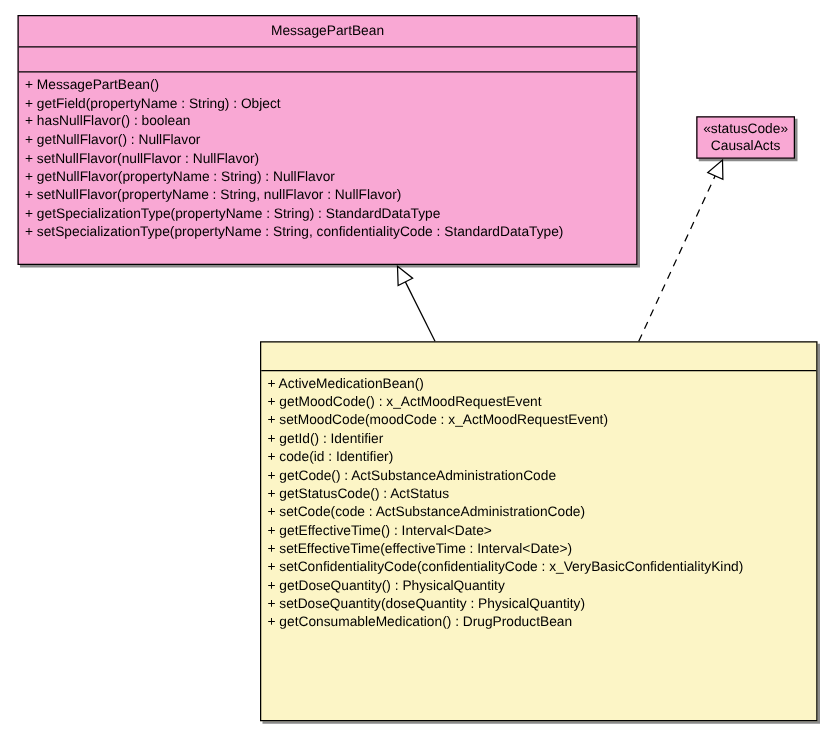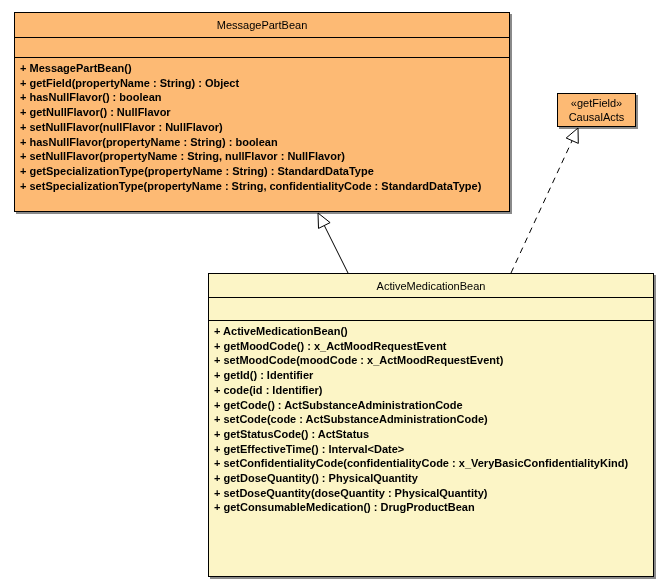--- a/index.html
+++ b/index.html
@@ -7,40 +7,39 @@
     width: 668px; height: 587px;
     position: relative;
     background: #ffffff;
     font-family: "Liberation Sans", sans-serif;
     color: #000;
     overflow: hidden;
   }
   .uml-class {
     position: absolute;
     border: 1px solid #000;
-    background: #fdba74;
+    background: #f9a8d4;
     box-shadow: 2px 2px 0 #8a8a8a;
     font-size: 11px;
     box-sizing: border-box;
   }
   .uml-title {
     display: flex; align-items: center; justify-content: center;
     border-bottom: 1px solid #000;
     white-space: nowrap;
   }
   .uml-attrs {
     border-bottom: 1px solid #000;
   }
   .uml-methods {
     padding: 3px 5px;
   }
   .uml-method {
     line-height: 14.7px;
     white-space: nowrap;
-    font-weight: bold;
   }
   
   #messagePartBean { left: 14px; top: 12px; width: 496px; height: 200px; }
   #messagePartBean .uml-title { height: 24px; }
   #messagePartBean .uml-attrs { height: 19px; }
   
   #causalActs {
     left: 557px; top: 93px; width: 79px; height: 34px;
     display: flex; flex-direction: column;
     align-items: center; justify-content: center;
@@ -67,60 +66,60 @@
       <div class="uml-method">+ MessagePartBean()</div>
 
       <div class="uml-method">+ getField(propertyName : String) : Object</div>
 
       <div class="uml-method">+ hasNullFlavor() : boolean</div>
 
       <div class="uml-method">+ getNullFlavor() : NullFlavor</div>
 
       <div class="uml-method">+ setNullFlavor(nullFlavor : NullFlavor)</div>
 
+      <div class="uml-method">+ getNullFlavor(propertyName : String) : NullFlavor</div>
 
-      <div class="uml-method">+ hasNullFlavor(propertyName : String) : boolean</div>
 
       <div class="uml-method">+ setNullFlavor(propertyName : String, nullFlavor : NullFlavor)</div>
 
       <div class="uml-method">+ getSpecializationType(propertyName : String) : StandardDataType</div>
 
       <div class="uml-method">+ setSpecializationType(propertyName : String, confidentialityCode : StandardDataType)</div>
     </div>
 </div>
 
 <div class="uml-class" id="causalActs">
-  <div>«getField»</div>
+  <div>«statusCode»</div>
   <div>CausalActs</div>
 </div>
 
 <div class="uml-class" id="activeMedicationBean">
-  <div class="uml-title">ActiveMedicationBean</div>
   <div class="uml-attrs"></div>
   <div class="uml-methods">
 
       <div class="uml-method">+ ActiveMedicationBean()</div>
 
       <div class="uml-method">+ getMoodCode() : x_ActMoodRequestEvent</div>
 
       <div class="uml-method">+ setMoodCode(moodCode : x_ActMoodRequestEvent)</div>
 
       <div class="uml-method">+ getId() : Identifier</div>
 
       <div class="uml-method">+ code(id : Identifier)</div>
 
       <div class="uml-method">+ getCode() : ActSubstanceAdministrationCode</div>
 
+      <div class="uml-method">+ getStatusCode() : ActStatus</div>
+
       <div class="uml-method">+ setCode(code : ActSubstanceAdministrationCode)</div>
-
-      <div class="uml-method">+ getStatusCode() : ActStatus</div>
 
 
       <div class="uml-method">+ getEffectiveTime() : Interval&lt;Date&gt;</div>
 
+      <div class="uml-method">+ setEffectiveTime(effectiveTime : Interval&lt;Date&gt;)</div>
 
 
       <div class="uml-method">+ setConfidentialityCode(confidentialityCode : x_VeryBasicConfidentialityKind)</div>
 
       <div class="uml-method">+ getDoseQuantity() : PhysicalQuantity</div>
 
       <div class="uml-method">+ setDoseQuantity(doseQuantity : PhysicalQuantity)</div>
 
       <div class="uml-method">+ getConsumableMedication() : DrugProductBean</div>
 

